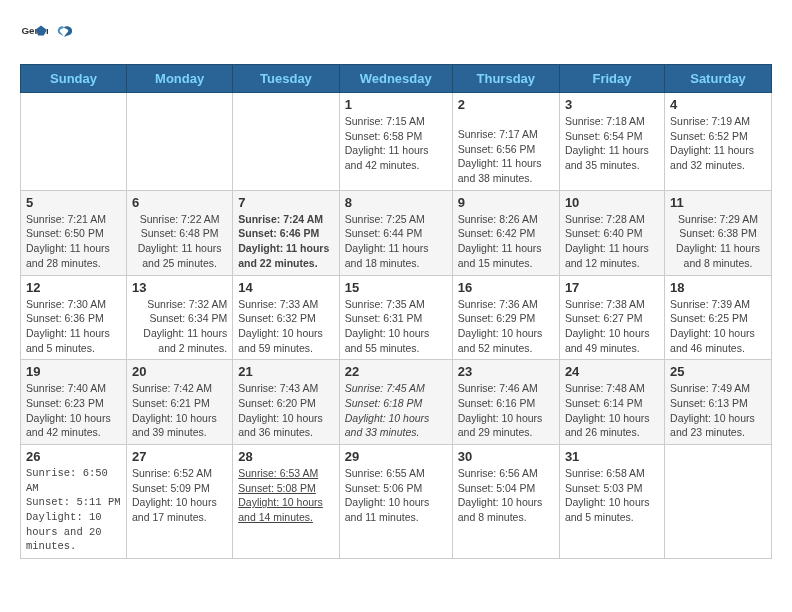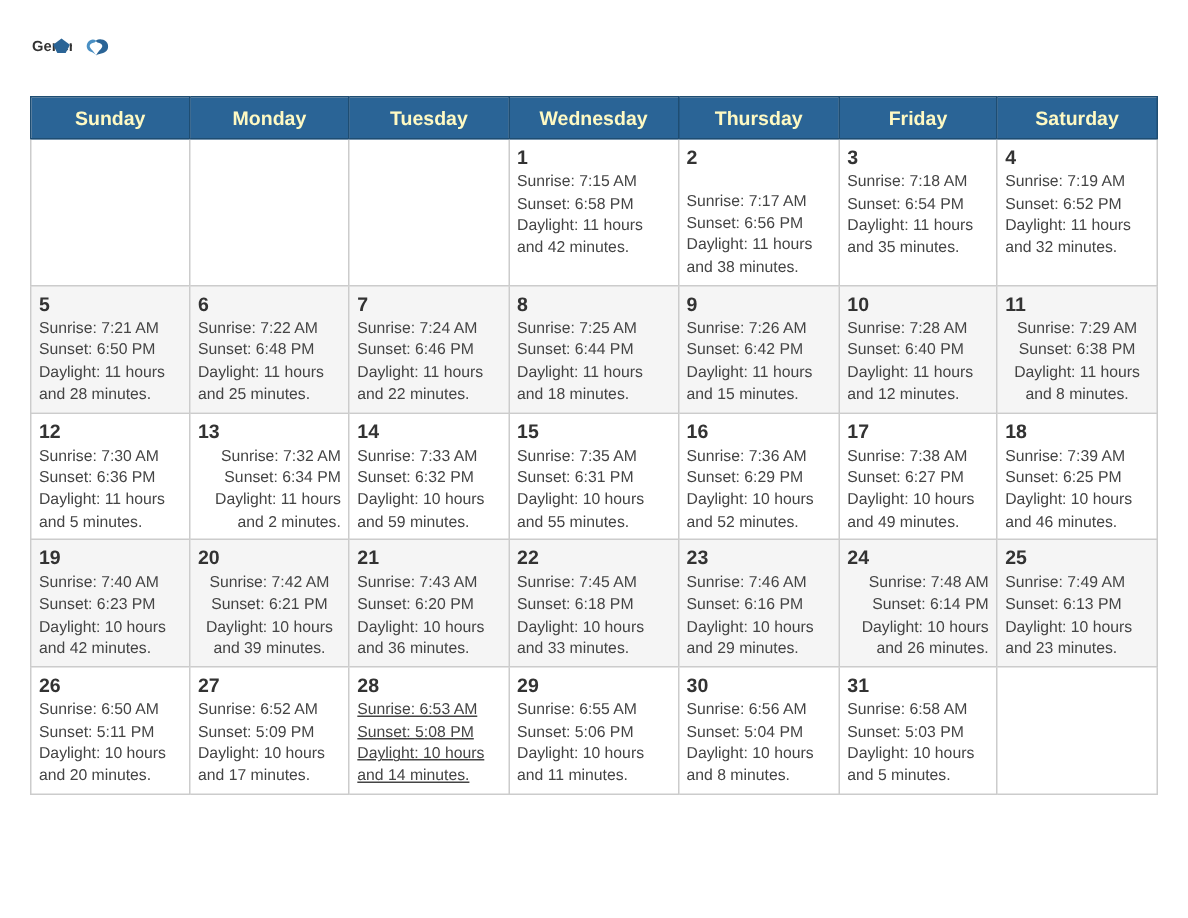--- a/index.html
+++ b/index.html
@@ -37,21 +37,21 @@
       font-size: 16px;
       color: #555;
     }
     .calendar {
       width: 100%;
       border-collapse: collapse;
       border: 1px solid #ccc;
     }
     .calendar th {
       background-color: #2a6496;
-      color: #fef9c3;
+      color: #7dd3fc;
       text-align: center;
       padding: 6px 20px;
       font-size: 13px;
       border: 1px solid #1e4d72;
     }
     .calendar td {
       vertical-align: top;
       border: 1px solid #ccc;
       padding: 4px 5px;
       width: 108px;
@@ -147,39 +147,39 @@
       </tr>
       <tr>
         <td>
           <span class="day-number">5</span>
           <div class="day-info" style="white-space: pre-line;">Sunrise: 7:21 AM
 Sunset: 6:50 PM
 Daylight: 11 hours and 28 minutes.</div>
         </td>
         <td>
           <span class="day-number">6</span>
-          <div class="day-info" style="white-space: pre-line;">Sunrise: 7:22 AM
+          <div class="day-info" style="white-space: pre-line; text-align: center;">Sunrise: 7:22 AM
 Sunset: 6:48 PM
 Daylight: 11 hours and 25 minutes.</div>
         </td>
         <td>
           <span class="day-number">7</span>
-          <div class="day-info" style="white-space: pre-line;">Sunrise: 7:24 AM
+          <div class="day-info" style="white-space: pre-line; font-weight: bold;">Sunrise: 7:24 AM
 Sunset: 6:46 PM
 Daylight: 11 hours and 22 minutes.</div>
         </td>
         <td>
           <span class="day-number">8</span>
           <div class="day-info" style="white-space: pre-line;">Sunrise: 7:25 AM
 Sunset: 6:44 PM
 Daylight: 11 hours and 18 minutes.</div>
         </td>
         <td>
           <span class="day-number">9</span>
-          <div class="day-info" style="white-space: pre-line;">Sunrise: 7:26 AM
+          <div class="day-info" style="white-space: pre-line;">Sunrise: 8:26 AM
 Sunset: 6:42 PM
 Daylight: 11 hours and 15 minutes.</div>
         </td>
         <td>
           <span class="day-number">10</span>
           <div class="day-info" style="white-space: pre-line;">Sunrise: 7:28 AM
 Sunset: 6:40 PM
 Daylight: 11 hours and 12 minutes.</div>
         </td>
         <td>
@@ -235,59 +235,59 @@
       </tr>
       <tr>
         <td>
           <span class="day-number">19</span>
           <div class="day-info" style="white-space: pre-line;">Sunrise: 7:40 AM
 Sunset: 6:23 PM
 Daylight: 10 hours and 42 minutes.</div>
         </td>
         <td>
           <span class="day-number">20</span>
-          <div class="day-info" style="white-space: pre-line; text-align: center;">Sunrise: 7:42 AM
+          <div class="day-info" style="white-space: pre-line;">Sunrise: 7:42 AM
 Sunset: 6:21 PM
 Daylight: 10 hours and 39 minutes.</div>
         </td>
         <td>
           <span class="day-number">21</span>
           <div class="day-info" style="white-space: pre-line;">Sunrise: 7:43 AM
 Sunset: 6:20 PM
 Daylight: 10 hours and 36 minutes.</div>
         </td>
         <td>
           <span class="day-number">22</span>
-          <div class="day-info" style="white-space: pre-line;">Sunrise: 7:45 AM
+          <div class="day-info" style="white-space: pre-line; font-style: italic;">Sunrise: 7:45 AM
 Sunset: 6:18 PM
 Daylight: 10 hours and 33 minutes.</div>
         </td>
         <td>
           <span class="day-number">23</span>
           <div class="day-info" style="white-space: pre-line;">Sunrise: 7:46 AM
 Sunset: 6:16 PM
 Daylight: 10 hours and 29 minutes.</div>
         </td>
         <td>
           <span class="day-number">24</span>
-          <div class="day-info" style="white-space: pre-line; text-align: right;">Sunrise: 7:48 AM
+          <div class="day-info" style="white-space: pre-line;">Sunrise: 7:48 AM
 Sunset: 6:14 PM
 Daylight: 10 hours and 26 minutes.</div>
         </td>
         <td>
           <span class="day-number">25</span>
           <div class="day-info" style="white-space: pre-line;">Sunrise: 7:49 AM
 Sunset: 6:13 PM
 Daylight: 10 hours and 23 minutes.</div>
         </td>
       </tr>
       <tr>
         <td>
           <span class="day-number">26</span>
-          <div class="day-info" style="white-space: pre-line;">Sunrise: 6:50 AM
+          <div class="day-info" style="white-space: pre-line; font-family: Liberation Mono, monospace;">Sunrise: 6:50 AM
 Sunset: 5:11 PM
 Daylight: 10 hours and 20 minutes.</div>
         </td>
         <td>
           <span class="day-number">27</span>
           <div class="day-info" style="white-space: pre-line;">Sunrise: 6:52 AM
 Sunset: 5:09 PM
 Daylight: 10 hours and 17 minutes.</div>
         </td>
         <td>

